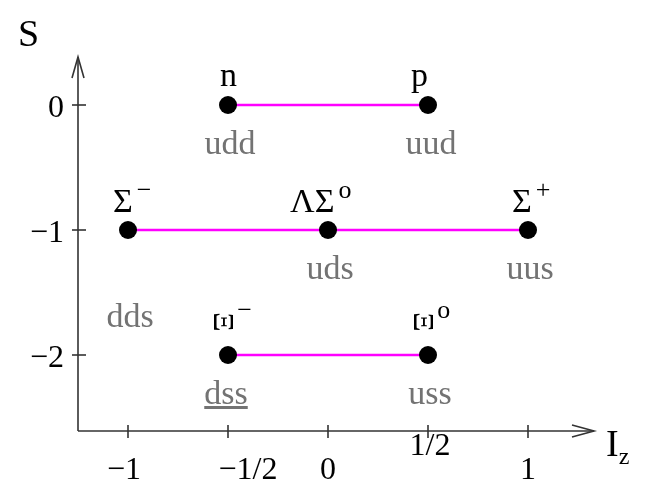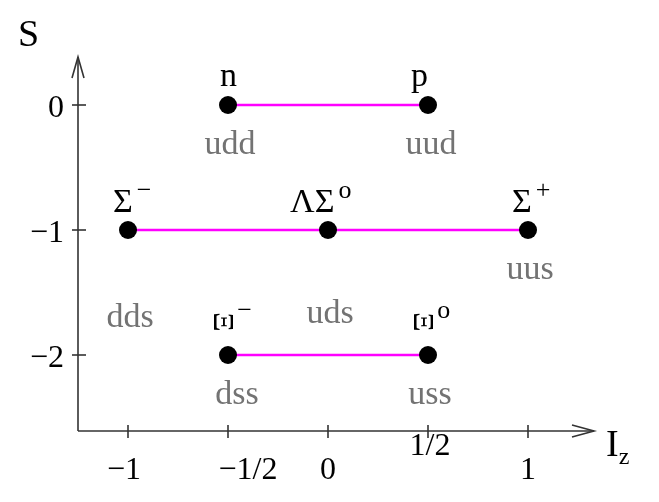--- a/index.html
+++ b/index.html
@@ -63,19 +63,19 @@
 
 <div class="lbl" style="left:220px; top:58px;">n</div>
 <div class="lbl" style="left:411px; top:58px;">p</div>
 <div class="quark" style="left:230px; top:126px;">udd</div>
 <div class="quark" style="left:431px; top:126px;">uud</div>
 
 <div class="lbl" style="left:113px; top:184px;"><span>Σ</span><span class="sup">−</span></div>
 <div class="lbl" style="left:290px; top:184px;"><span>ΛΣ</span><span class="sup">o</span></div>
 <div class="lbl" style="left:512px; top:184px;"><span>Σ</span><span class="sup">+</span></div>
 <div class="quark" style="left:130px; top:251px;margin-top:48px;">dds</div>
-<div class="quark" style="left:330px; top:251px;margin-top:44px;">uds</div>
+<div class="quark" style="left:330px; top:251px;">uds</div>
 <div class="quark" style="left:530px; top:251px;">uus</div>
 
 <div class="lbl" style="left:214px; top:304px;"><span class="xi">Ξ</span><span class="sup">−</span></div>
 <div class="lbl" style="left:414px; top:304px;"><span class="xi">Ξ</span><span class="sup">o</span></div>
-<div class="quark" style="left:237px; top:376px;">dss</div>
+<div class="quark" style="left:226px; top:376px;text-decoration:underline;">dss</div>
 <div class="quark" style="left:430px; top:376px;">uss</div>
 
 </body></html>

